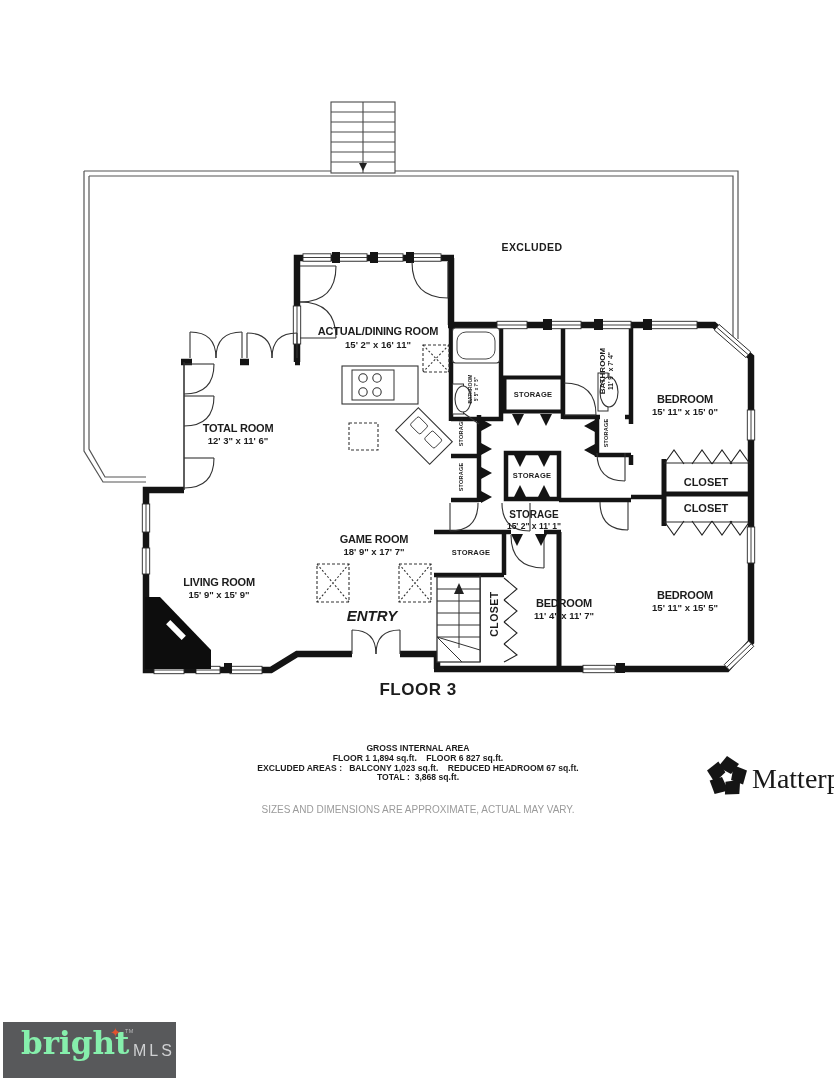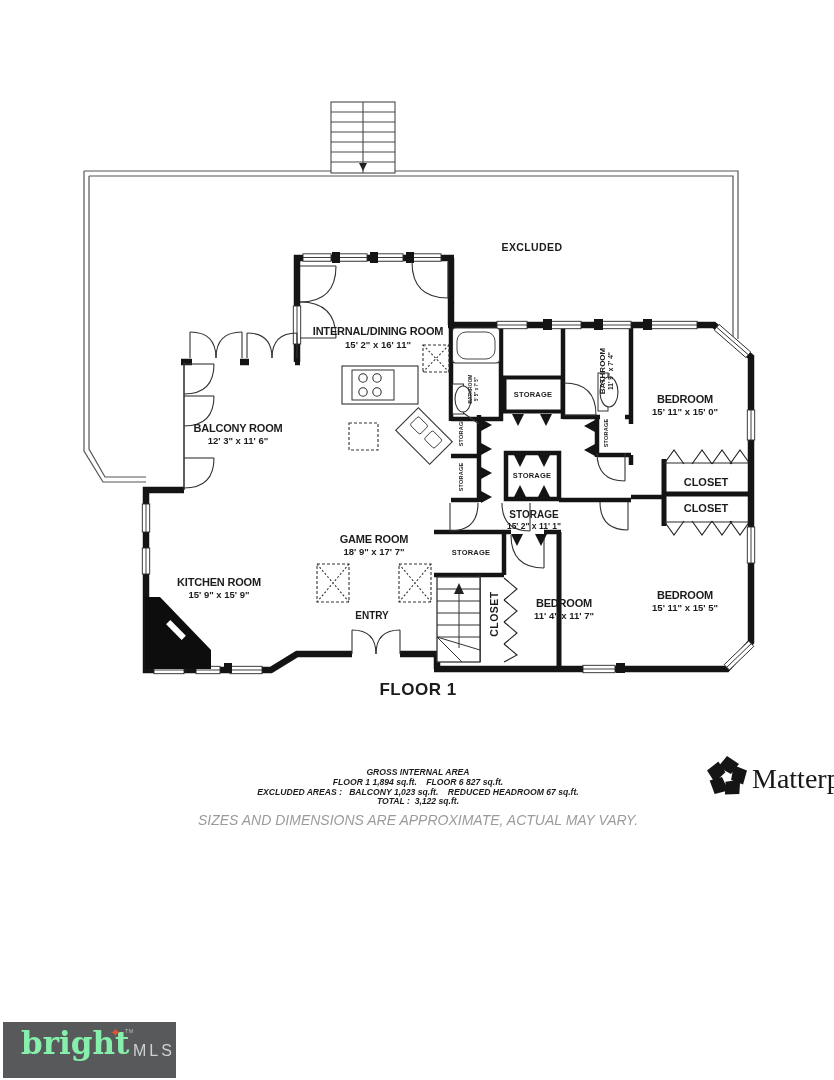--- a/index.html
+++ b/index.html
@@ -5,36 +5,36 @@
   html,body{margin:0;padding:0;background:#fff;}
   .page{position:relative;width:834px;height:1080px;background:#fff;overflow:hidden;
         font-family:"Liberation Sans",sans-serif;color:#1c1c1c;}
   .plan-svg{position:absolute;left:0;top:0;width:834px;height:1080px;}
   .lbl{position:absolute;transform:translate(-50%,-50%);font-weight:700;white-space:nowrap;
        text-align:center;color:#1c1c1c;line-height:1.15;}
   .vert{transform:translate(-50%,-50%) rotate(-90deg);}
   .room-name{font-size:11px;letter-spacing:-0.2px;}
   .room-dims{font-size:9.5px;font-weight:700;}
   .balcony-lbl{font-size:10.5px;letter-spacing:.4px;}
-  .entry-lbl{font-size:10px;}
+  .entry-lbl{font-size:15px;font-style:italic;}
   .hall-name{font-size:10px;}
   .hall-dims{font-size:8.5px;}
   .sto{font-size:7.5px;letter-spacing:.2px;}
   .sto-v{font-size:5.5px;letter-spacing:.2px;}
   .closet-lbl{font-size:11px;}
   .closet-v{font-size:10.5px;letter-spacing:.5px;}
   .bath-v1{font-size:8px;}
   .bath-v2{font-size:6.5px;font-weight:700;}
   .bath-s1{font-size:5px;}
   .bath-s2{font-size:4.5px;font-weight:700;}
   .floor-title{font-size:17px;font-weight:600;letter-spacing:.5px;}
-  .summary{position:absolute;left:418px;top:768px;transform:translateX(-50%);
-           text-align:center;font-size:8.6px;font-weight:600;line-height:1.14;font-style:italic;}
+  .summary{position:absolute;left:418px;top:744px;transform:translateX(-50%);
+           text-align:center;font-size:8.6px;font-weight:600;line-height:1.14;}
   .summary div{white-space:pre;}
-  .summary .disclaimer{color:#9b9b9b;font-weight:400;font-size:14px;margin-top:6px;}
+  .summary .disclaimer{color:#9b9b9b;font-weight:400;font-size:10px;margin-top:21px;}
   .matterport-text{position:absolute;left:752px;top:763px;font-family:"Liberation Serif",serif;
            font-size:28px;color:#181818;white-space:nowrap;}
   .bright-box{position:absolute;left:3px;top:1022px;width:173px;height:56px;background:#58595b;}
   .bright-word{position:absolute;left:18px;top:3px;font-family:"DejaVu Serif",serif;
            font-weight:700;font-size:31px;color:#86efac;letter-spacing:0px;}
   .bright-star{position:absolute;left:107px;top:3px;font-size:13px;color:#e0532f;}
   .bright-tm{position:absolute;left:122px;top:6px;font-size:5.5px;color:#b9babc;letter-spacing:.5px;}
   .bright-mls{position:absolute;left:130px;top:20px;font-size:16px;color:#cfd0d2;letter-spacing:3px;font-weight:400;}
 </style>
 </head>
@@ -292,27 +292,27 @@
       <path d="M0,-21 L12,-13 L4,-3 L-9,-10 Z"></path>
       <path d="M0,-21 L12,-13 L4,-3 L-9,-10 Z" transform="rotate(72)"></path>
       <path d="M0,-21 L12,-13 L4,-3 L-9,-10 Z" transform="rotate(144)"></path>
       <path d="M0,-21 L12,-13 L4,-3 L-9,-10 Z" transform="rotate(216)"></path>
       <path d="M0,-21 L12,-13 L4,-3 L-9,-10 Z" transform="rotate(288)"></path>
     </g>
   </svg>
 
   <div class="lbl balcony-lbl" style="left:532px;top:247px">EXCLUDED</div>
 
-  <div class="lbl room-name" style="left:378px;top:331px">INTERNAL/DINING ROOM</div>
+  <div class="lbl room-name" style="left:378px;top:331px">ACTUAL/DINING ROOM</div>
   <div class="lbl room-dims" style="left:378px;top:345px">15' 2" x 16' 11"</div>
 
-  <div class="lbl room-name" style="left:238px;top:428px">BALCONY ROOM</div>
+  <div class="lbl room-name" style="left:238px;top:428px">TOTAL ROOM</div>
   <div class="lbl room-dims" style="left:238px;top:441px">12' 3" x 11' 6"</div>
 
-  <div class="lbl room-name" style="left:219px;top:582px">KITCHEN ROOM</div>
+  <div class="lbl room-name" style="left:219px;top:582px">LIVING ROOM</div>
   <div class="lbl room-dims" style="left:219px;top:595px">15' 9" x 15' 9"</div>
 
   <div class="lbl room-name" style="left:374px;top:539px">GAME ROOM</div>
   <div class="lbl room-dims" style="left:374px;top:552px">18' 9" x 17' 7"</div>
 
   <div class="lbl entry-lbl" style="left:372px;top:616px">ENTRY</div>
 
   <div class="lbl hall-name" style="left:534px;top:515px">STORAGE</div>
   <div class="lbl hall-dims" style="left:534px;top:527px">15' 2" x 11' 1"</div>
 
@@ -338,27 +338,27 @@
   <div class="lbl sto" style="left:532px;top:476px">STORAGE</div>
   <div class="lbl sto" style="left:471px;top:553px">STORAGE</div>
   <div class="lbl vert sto-v" style="left:461px;top:432px">STORAGE</div>
   <div class="lbl vert sto-v" style="left:461px;top:477px">STORAGE</div>
   <div class="lbl vert sto-v" style="left:606px;top:433px">STORAGE</div>
 
   <div class="lbl closet-lbl" style="left:706px;top:482px">CLOSET</div>
   <div class="lbl closet-lbl" style="left:706px;top:508px">CLOSET</div>
   <div class="lbl vert closet-v" style="left:494px;top:614px">CLOSET</div>
 
-  <div class="lbl floor-title" style="left:418px;top:690px">FLOOR 1</div>
+  <div class="lbl floor-title" style="left:418px;top:690px">FLOOR 3</div>
 
   <div class="summary">
     <div>GROSS INTERNAL AREA</div>
     <div>FLOOR 1 1,894 sq.ft.    FLOOR 6 827 sq.ft.</div>
     <div>EXCLUDED AREAS :   BALCONY 1,023 sq.ft.    REDUCED HEADROOM 67 sq.ft.</div>
-    <div>TOTAL :  3,122 sq.ft.</div>
+    <div>TOTAL :  3,868 sq.ft.</div>
     <div class="disclaimer">SIZES AND DIMENSIONS ARE APPROXIMATE, ACTUAL MAY VARY.</div>
   </div>
 
   <div class="matterport-text">Matterport</div>
 
   <div class="bright-box">
     <span class="bright-word">bright</span>
     <span class="bright-star">✦</span>
     <span class="bright-tm">TM</span>
     <span class="bright-mls">MLS</span>

